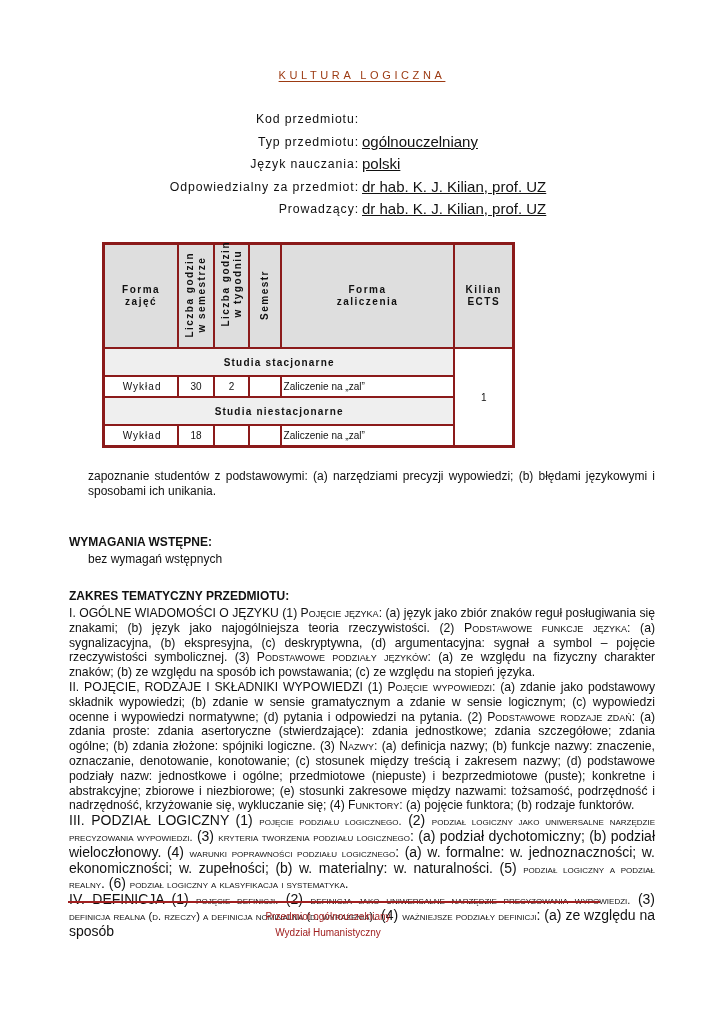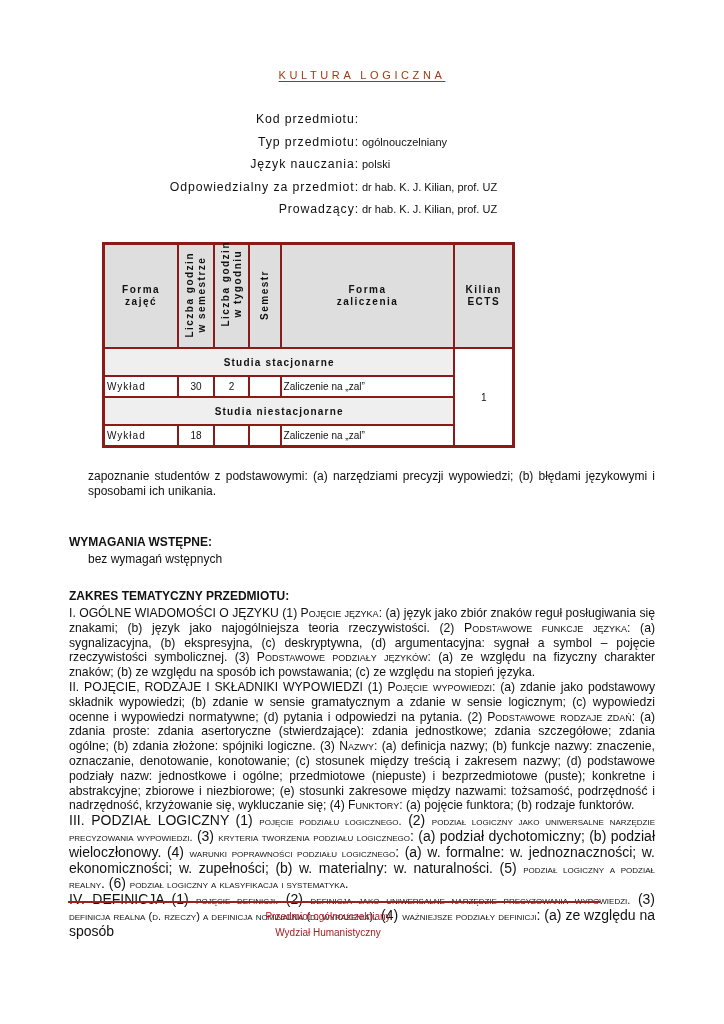--- a/index.html
+++ b/index.html
@@ -4,34 +4,34 @@
 <style>
   html, body { margin:0; padding:0; background:#ffffff; }
   body { width:724px; height:1024px; position:relative; overflow:hidden;
          font-family:"Liberation Sans", sans-serif; color:#111; }
   .title { position:absolute; top:69px; left:0; width:724px; text-align:center;
            font-size:11px; font-weight:normal; letter-spacing:3.6px; color:#9c3a12;
            text-decoration:underline; text-underline-offset:2px; }
   .meta { position:absolute; top:108px; left:0; width:724px; font-size:12.3px; }
   .meta-row { display:flex; height:22.6px; line-height:22.6px; }
   .meta-label { width:359px; text-align:right; letter-spacing:0.9px; }
-  .meta-value { padding-left:3px; font-size:11px; }
+  .meta-value { padding-left:3px; font-size:15px;text-decoration:underline; }
 
   table.grid { position:absolute; top:242px; left:102px; width:413px;
                border-collapse:separate; border-spacing:0; border:2px solid #8b1a1a;
                font-size:10px; }
   table.grid td { border:1.5px solid #8b1a1a; padding:0; }
   .hd { background:#dedede; height:102px; text-align:center; font-weight:bold;
         letter-spacing:1.5px; line-height:12px; }
   .vert { writing-mode:vertical-rl; transform:rotate(180deg); display:inline-block;
           text-align:center; white-space:nowrap; font-weight:bold; letter-spacing:1.5px; line-height:12px; }
   .sec { background:#efefef; height:26px; text-align:center; font-weight:bold; letter-spacing:1.2px; }
   .row td { height:19px; background:#fff; }
   .c { text-align:center;margin-top:17px; }
-  .l { padding-left:2px !important; letter-spacing:1px; }
+  .l { padding-left:2px !important; letter-spacing:1px;text-align:center; }
   .ects { text-align:center; background:#fff; }
 
   .section { position:absolute; left:69px; width:586px; font-size:12px; }
   .sec-title { font-weight:bold; font-size:12px; margin:0; }
   .sec-body { margin:3px 0 0 19px; text-align:justify; line-height:15px; }
   .zakres { position:absolute; left:69px; top:589px; width:586px; font-size:12px; }
   .zakres-body { font-size:12.2px; line-height:14.8px; text-align:justify; margin-top:3px; }
   .sc { font-variant:small-caps; }
   .lsc { text-transform:lowercase; font-variant:small-caps; font-size:11px; }
   .footer-line { position:absolute; left:68px; top:901px; width:532px; height:2px; background:#a01f1f; }

